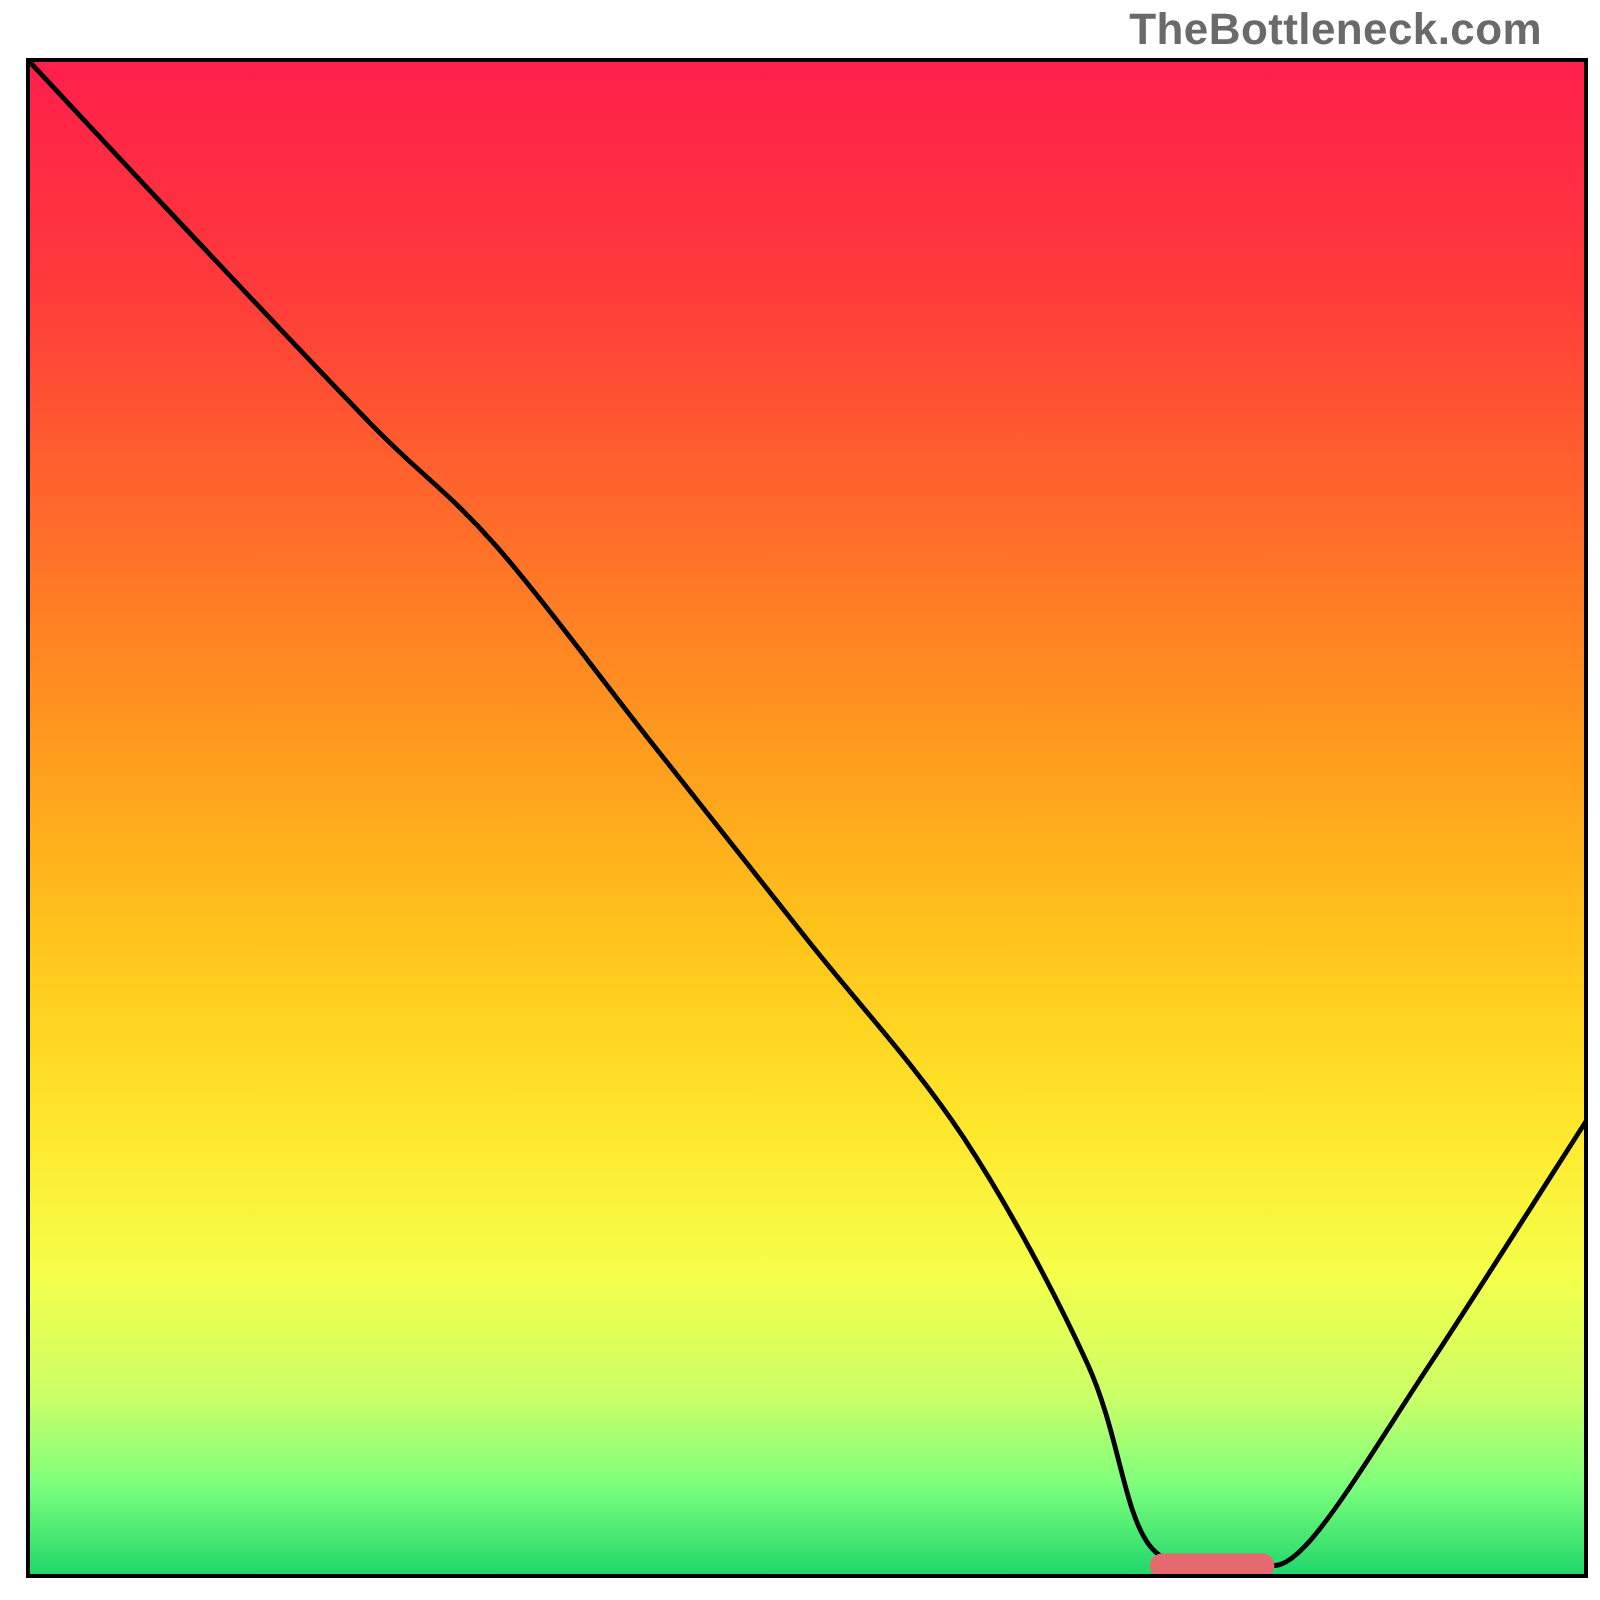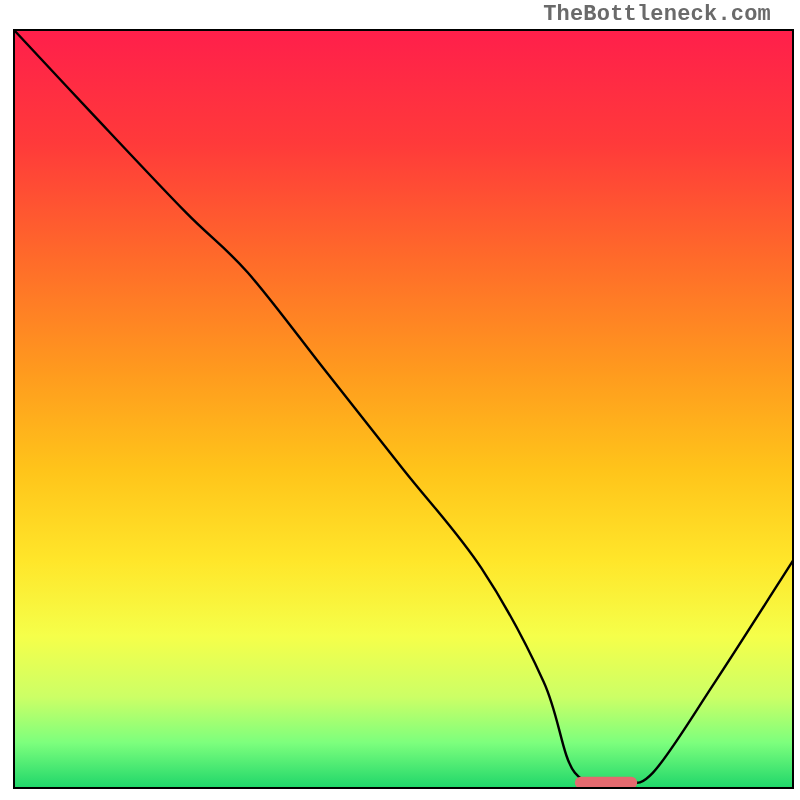--- a/index.html
+++ b/index.html
@@ -8,21 +8,20 @@
     width: 800px;
     height: 800px;
     overflow: hidden;
     background: #ffffff;
     font-family: Arial, Helvetica, sans-serif;
   }
   .stage {
     position: relative;
     width: 779px;
     height: 800px;
-    font-family: Liberation Mono, monospace;
   }
   .watermark {
     position: absolute;
     top: 2px;
     right: 8px;
     font-size: 22px;
     font-weight: 600;
     color: #6a6a6a;
     letter-spacing: 0.2px;
     z-index: 10;

